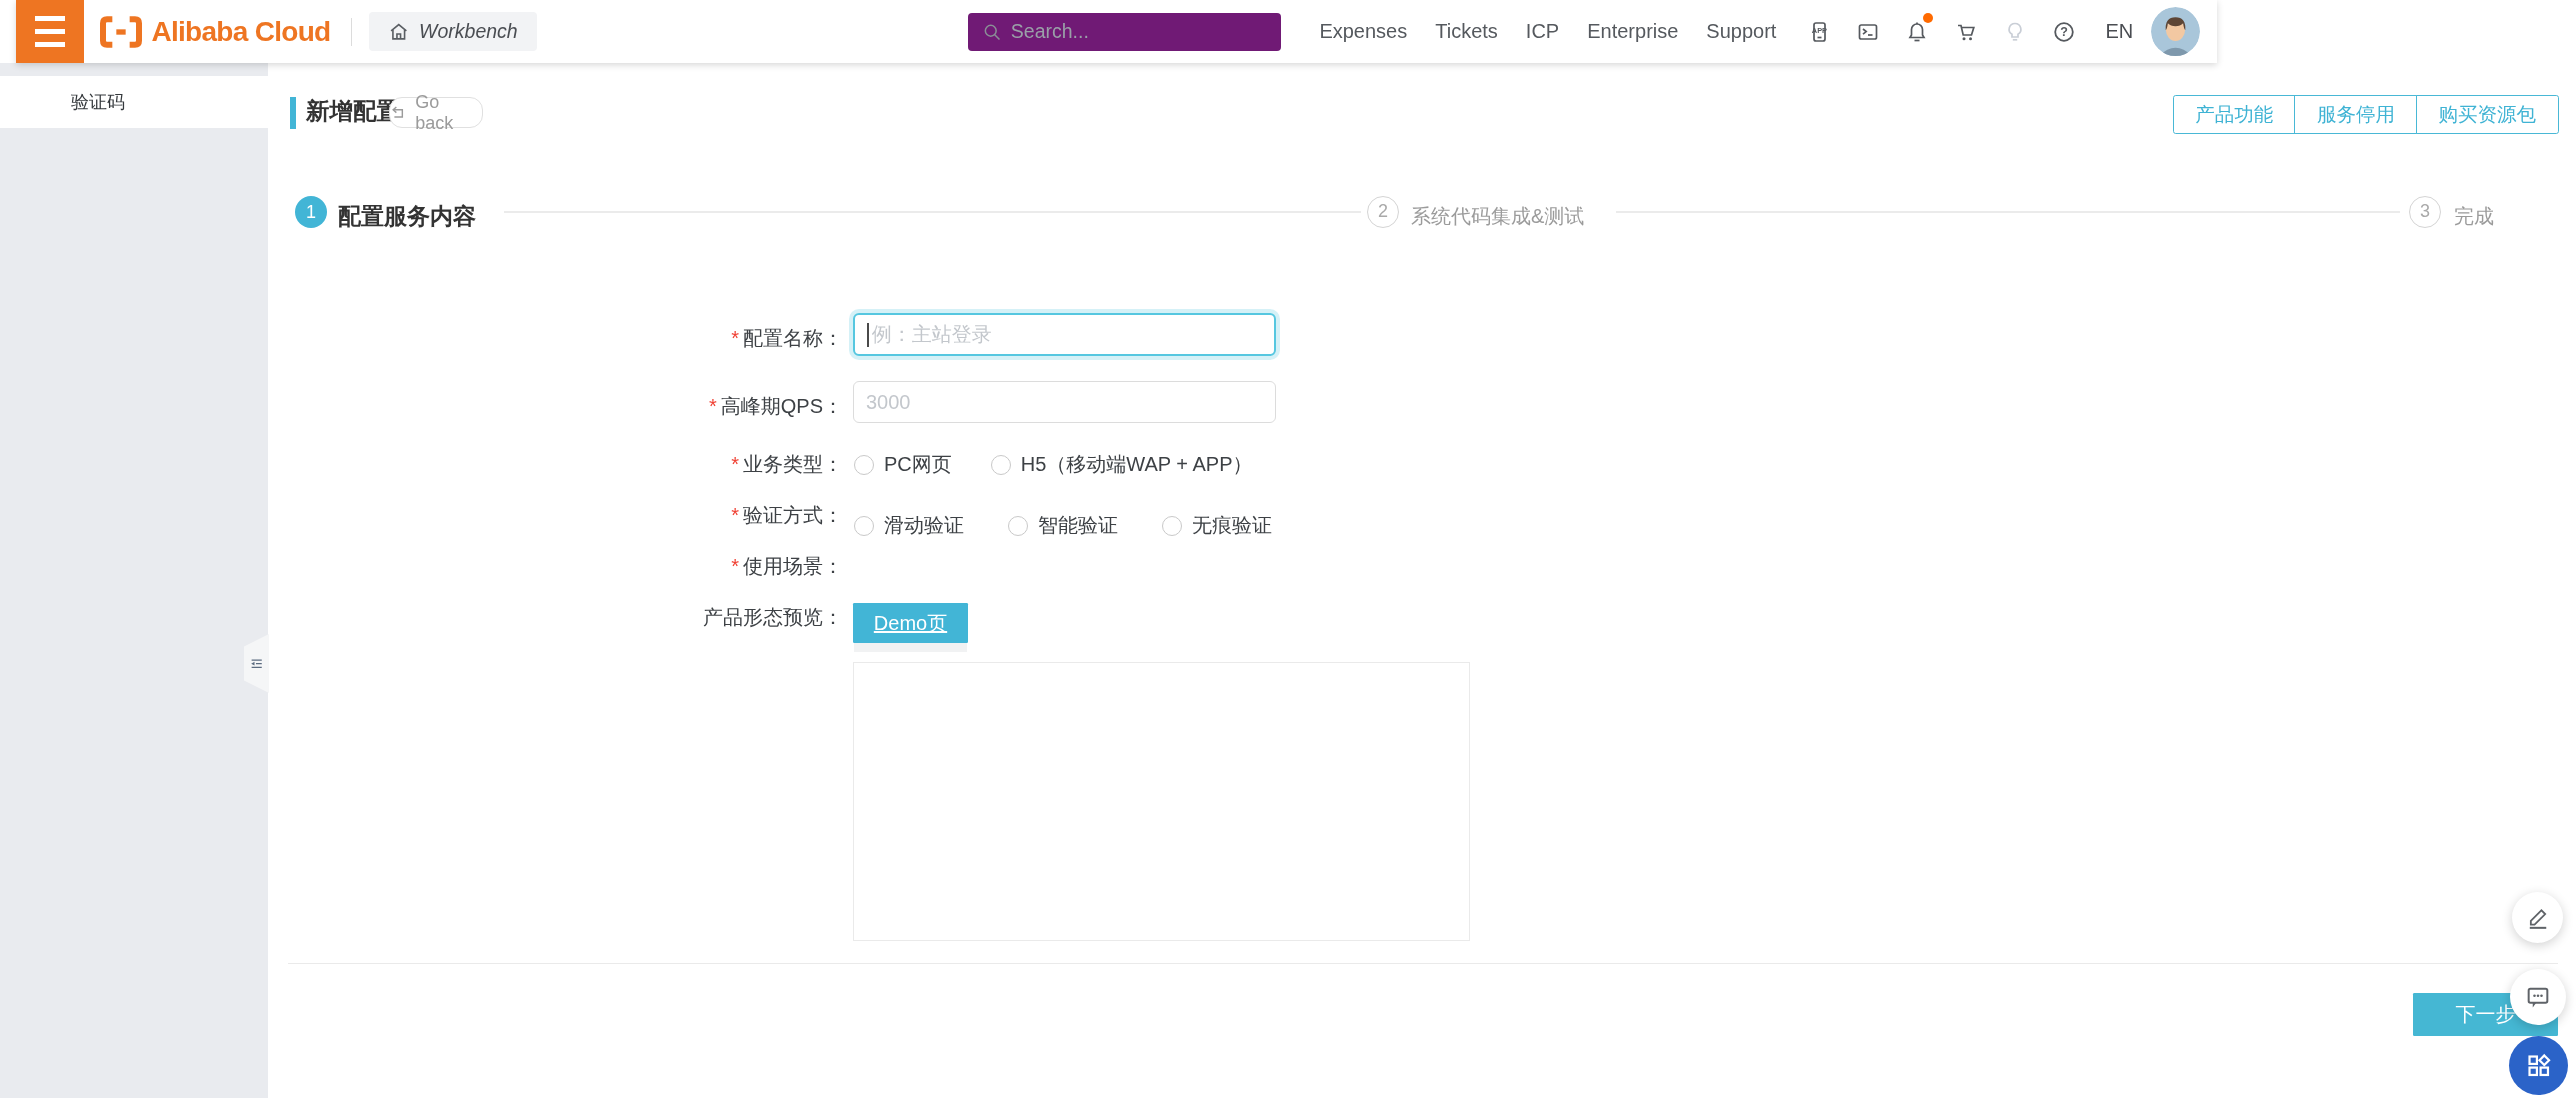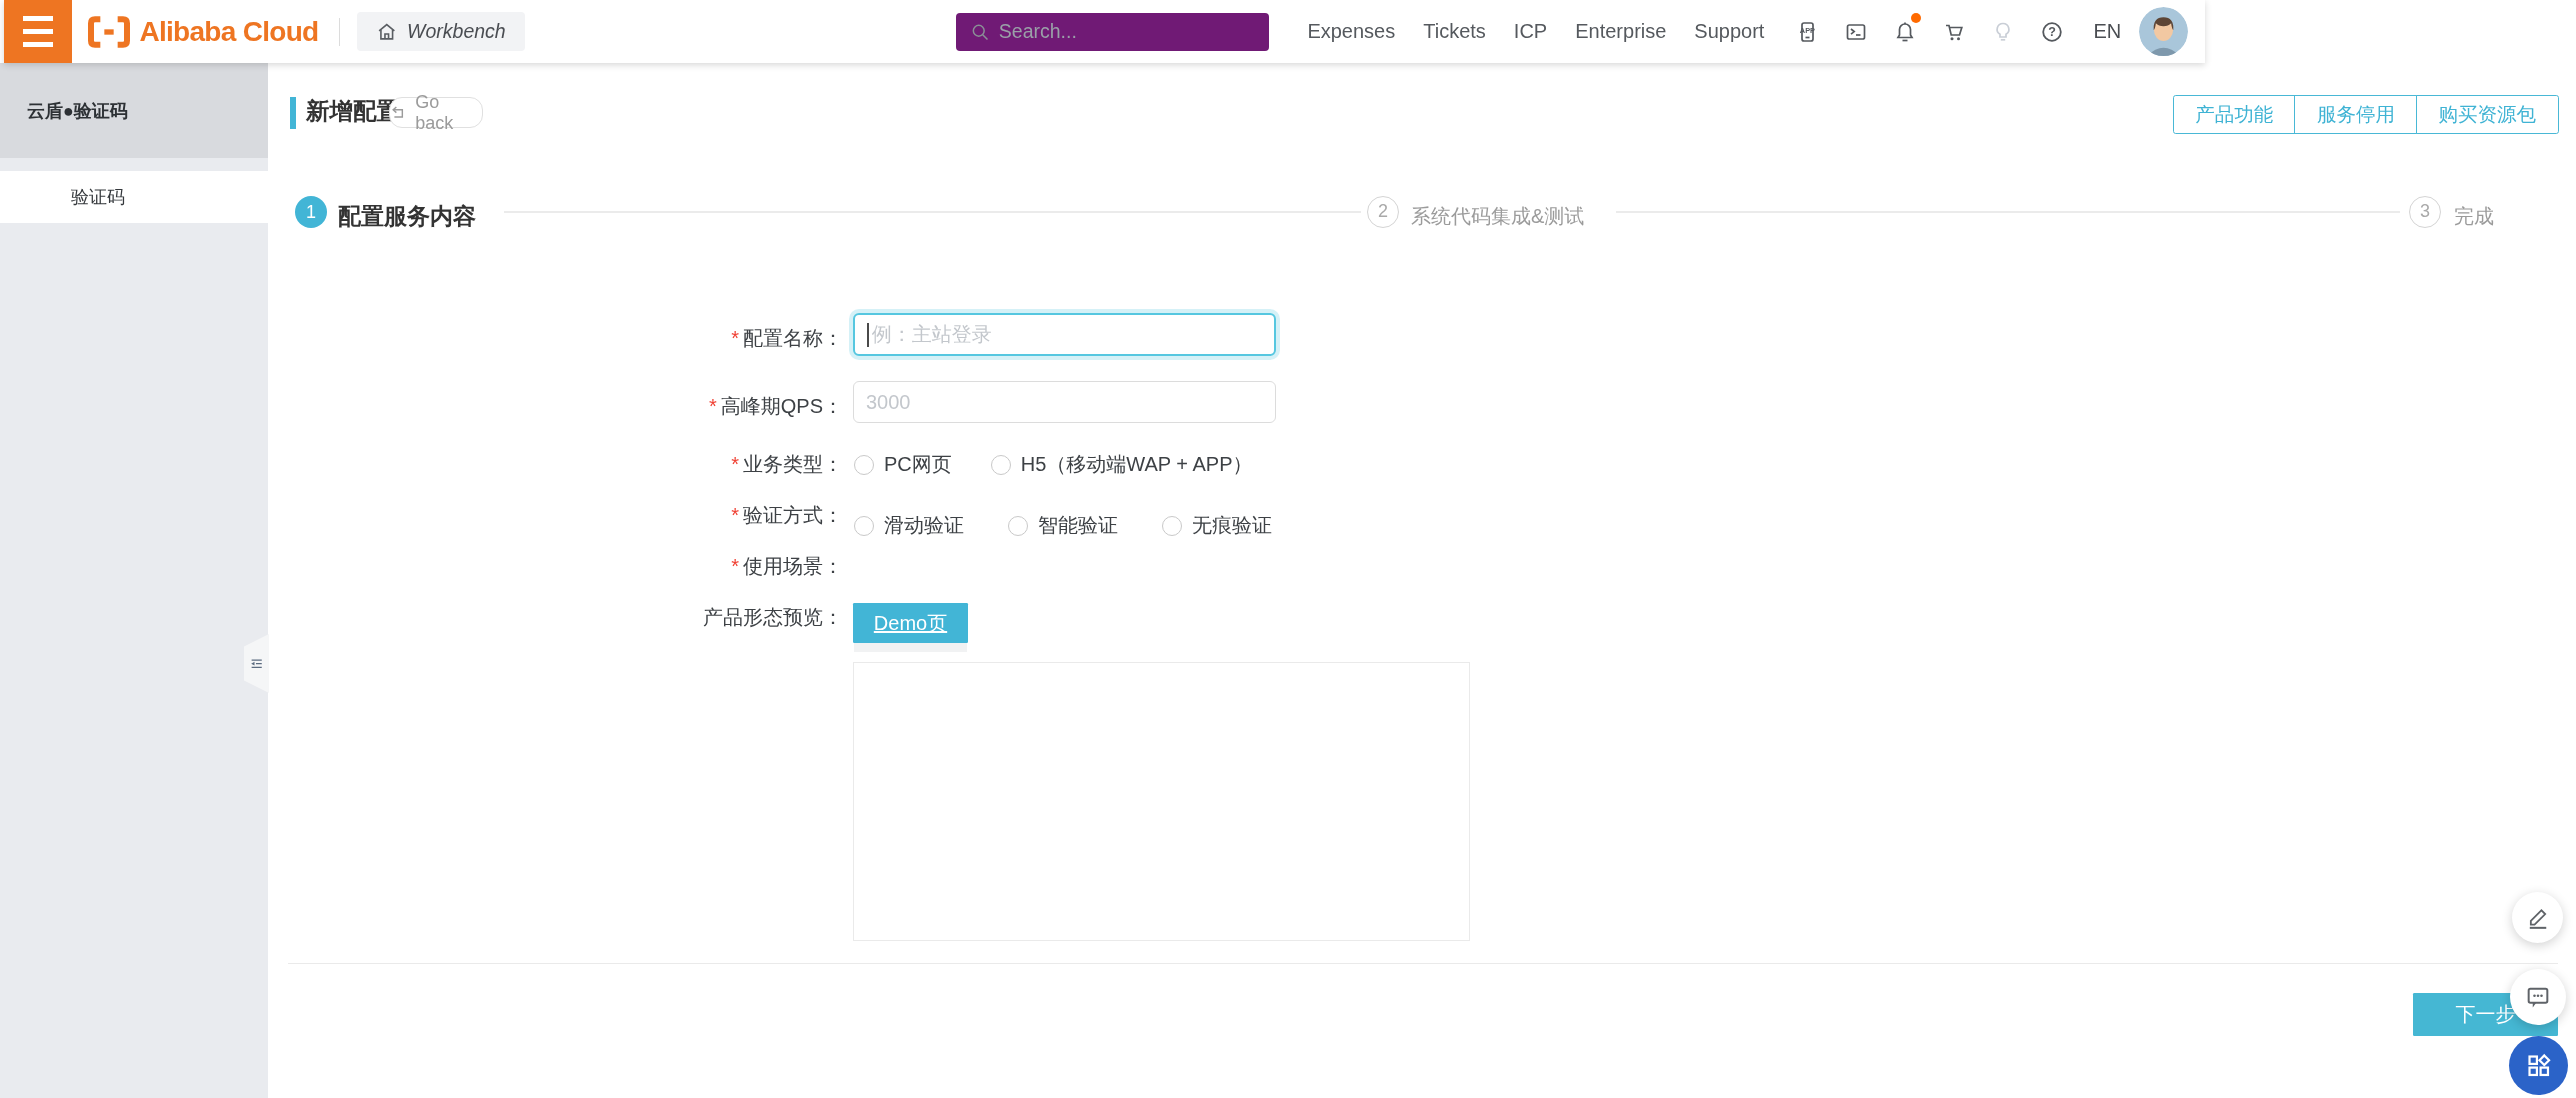--- a/index.html
+++ b/index.html
@@ -1,20 +1,20 @@
 <!DOCTYPE html>
 <html style="font-size:10.7px"><head>
 <meta charset="utf-8">
 <style>
   * { margin:0; padding:0; box-sizing:border-box; }
   html,body { width:2576px; height:1099px; overflow:hidden; background:#fff;
     font-family:"Liberation Sans","DejaVu Sans",sans-serif; }
 
   
-  .topnav { position:absolute; left:4px; top:0; width:2201px; height:63px; background:#fff;
+  .topnav { position:absolute; left:16px; top:0; width:2201px; height:63px; background:#fff;
     box-shadow:0 2px 6.7px rgba(0,0,0,0.16); z-index:50; display:flex; align-items:center; }
   .hamburger { width:68px; height:63px; background:#ee7522; display:flex; flex-direction:column;
     justify-content:center; align-items:center; gap:7.4px; cursor:pointer; flex:0 0 auto; }
   .hamburger .bar { width:29.5px; height:5.4px; background:#fff; }
   .logo { display:flex; align-items:center; margin-left:16px; gap:9.4px; flex:0 0 auto; }
   .logo-text { color:#ee7522; font-size:28px; font-weight:bold; letter-spacing:-0.7px; }
   .nav-sep { width:1.3px; height:28px; background:#dcdcdc; margin:0 17.4px 0 20px; }
   .workbench { height:39px; background:#f2f3f5; border-radius:4px; display:flex; align-items:center;
     padding:0 19px; gap:9.4px; color:#4a4d52; font-size:19.5px; cursor:pointer;font-style:italic; }
   .nav-right { margin-left:auto; display:flex; align-items:center; padding-right:17.4px; }
@@ -185,21 +185,20 @@
         <circle cx="18" cy="18" r="18" fill="#a9c6da"></circle>
         <path d="M6 36 q12 -12 24 0 z" fill="#7e98ac"></path>
         <ellipse cx="18" cy="17" rx="7" ry="8" fill="#f2c8a2"></ellipse>
         <path d="M10.8 17 q-0.6-9.5 7.2-9.5 q7.8 0 7.2 9.5 q-1-0.5-1.6-5 q-2 2.2-5.6 2.2 q-3.6 0-5.6-2.2 q-0.6 4.5-1.6 5 z" fill="#5d4535"></path>
       </svg>
     </div>
   </div>
 </div>
 
 <div class="sidebar">
-  <div class="sidebar-header">云盾●验证码</div>
   <div class="sidebar-item">验证码</div>
 </div>
 <div class="collapse-tab">
   <svg width="17.4" height="17.4" viewBox="0 0 24 24">
     <line x1="5" y1="7" x2="19" y2="7" stroke="#5b6b80" stroke-width="1.8"></line>
     <line x1="11" y1="12" x2="19" y2="12" stroke="#5b6b80" stroke-width="1.8"></line>
     <polygon points="9,9.4 9,14.6 4.4,12" fill="#5b6b80"></polygon>
     <line x1="5" y1="17" x2="19" y2="17" stroke="#5b6b80" stroke-width="1.8"></line>
   </svg>
 </div>

